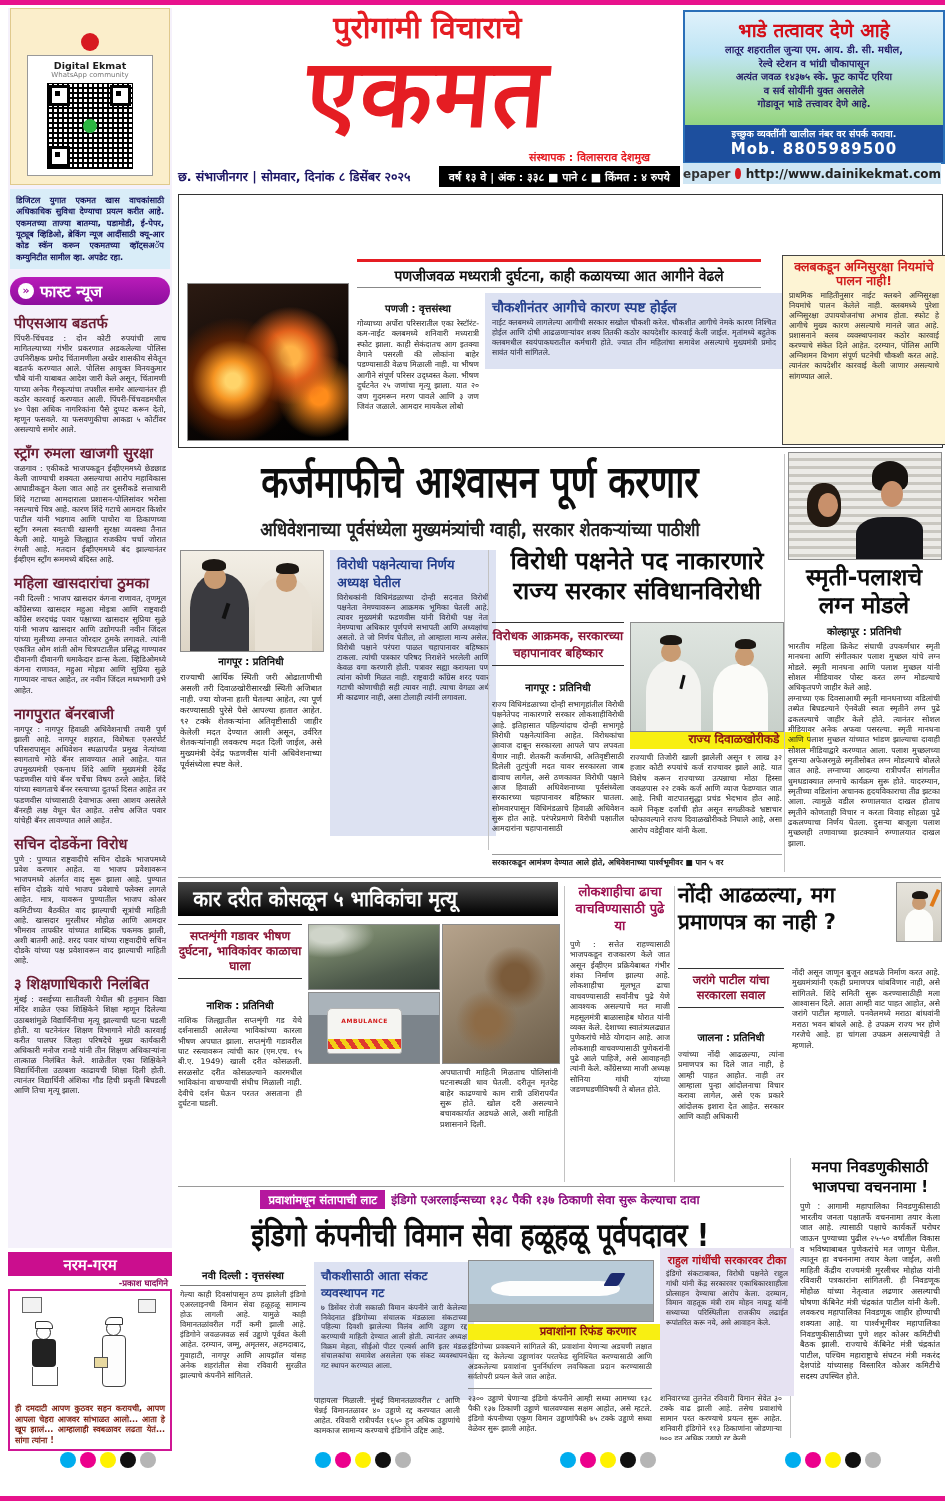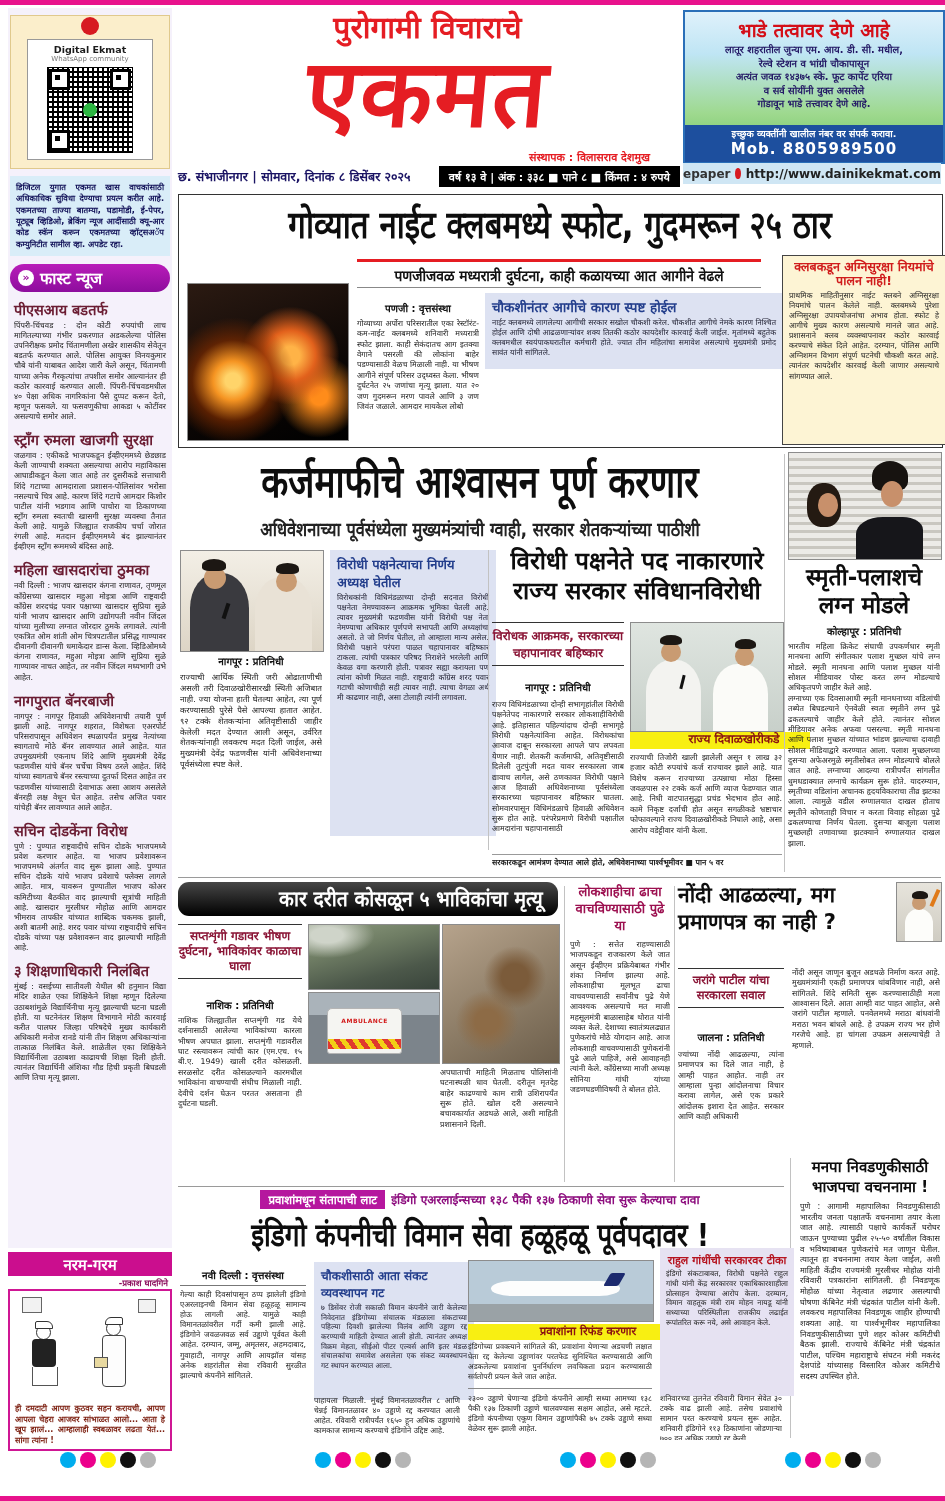--- a/index.html
+++ b/index.html
@@ -9,21 +9,21 @@
   .b{font-weight:bold;}
   .ctr{text-align:center;}
   .cnd{white-space:nowrap;display:block;transform-origin:50% 50%;}
   .bodytxt{font-size:7.8px;line-height:1.33;text-align:justify;overflow:hidden;color:#1b1b1b;}
   .byline{font-weight:bold;font-size:10px;text-align:center;color:#111;}
   .vr{position:absolute;width:0;border-left:1px solid #c2c2c2;}
   .hrule{position:absolute;height:0;border-top:1px solid #9a9a9a;}
   .stripe{position:absolute;left:0;width:945px;height:5px;background:#e8128c;}
   
   #sidebar{left:8px;top:8px;width:164px;height:1240px;background:#f5f1fb;overflow:hidden;}
-  .digibox{position:relative;margin:7px 2px;background:#fbeecb;border:1px solid #e0c98d;padding:1px 8px 8px;}
+  .digibox{position:relative;margin:0 2px;background:#fbeecb;border:1px solid #e0c98d;padding:24px 8px 8px;}
   .qrcard{background:#fff;border:1px solid #999;margin:4px 8px 0;padding:4px 4px 6px;text-align:center;}
   .qr{position:relative;width:86px;height:86px;margin:4px auto 0;background:#fff;
       background-image:repeating-linear-gradient(90deg,#000 0 2px,transparent 2px 5px),
                        repeating-linear-gradient(0deg,#000 0 2px,transparent 2px 5px);}
   .qe{position:absolute;width:15px;height:15px;border:3px solid #000;background:#fff;}
   .qi{position:absolute;left:3px;top:3px;width:5px;height:5px;background:#000;display:block;}
   .roundel{width:18px;height:18px;border-radius:50%;background:#d71a21;margin:0 auto 2px;}
   .digiblurb{margin:4px 2px 0;background:#d9edf8;padding:6px 6px;font-size:8.2px;line-height:1.38;text-align:justify;color:#14145a;font-weight:bold;}
   .fnhead{display:flex;align-items:center;gap:6px;margin:8px 2px 4px;background:linear-gradient(180deg,#b91cb9,#8d0d9d);
           border-radius:14px;padding:3px 8px;color:#fff;font-size:16px;font-weight:bold;}
@@ -82,21 +82,21 @@
   .fig{position:absolute;bottom:0;border-radius:45% 45% 0 0;}
   .fighead{position:absolute;border-radius:50%;background:#c99b72;}
   .fighair{position:absolute;border-radius:50% 50% 30% 30%;background:#1c1713;}
   .van{position:absolute;left:14%;top:22%;width:56%;height:62%;background:#f5f5f2;border-radius:5px 5px 3px 3px;border:1px solid #b5b5b5;}
   .vanstripe{position:absolute;left:0;right:0;bottom:4px;height:10px;background:repeating-linear-gradient(55deg,#e0392f 0 5px,#f2cf16 5px 10px);}
   .vantext{position:absolute;left:0;right:0;top:18%;text-align:center;font-size:6px;font-weight:bold;color:#d21a1a;letter-spacing:.5px;}
   .plane{position:absolute;left:12%;top:34%;width:70%;height:24%;background:#fdfdfd;border-radius:50px/18px;}
   .ptail{position:absolute;right:-2%;top:-60%;width:12%;height:90%;background:#1c2a6e;transform:skewX(-30deg);border-radius:2px;}
   .yellowcap{background:#f8ef12;color:#8a1111;font-weight:bold;font-size:12px;text-align:center;line-height:1.25;overflow:hidden;padding-left:28px;}
   .rulebox{border-top:1.5px solid #333;border-bottom:1.5px solid #333;color:#8a1536;font-weight:bold;text-align:center;}
-  .carband{background:linear-gradient(#474747,#000);color:#fff;text-align:right;border-radius:11px;}
+  .carband{background:linear-gradient(#474747,#000);color:#fff;text-align:left;}
   .kickwrap{display:flex;justify-content:center;align-items:center;gap:6px;}
   .kicklabel{background:#b5179e;color:#fff;font-size:11.5px;font-weight:bold;padding:2px 8px;}
   .kicktext{color:#8d0d7e;font-size:12px;font-weight:bold;white-space:nowrap;}
   .lavbox{background:#e6e2f2;padding:4px 6px;overflow:hidden;}
   .lavbox h4{margin:0 0 2px;font-size:11px;color:#b5131f;text-align:center;}
   .lavbox p{margin:0;font-size:7.4px;line-height:1.32;text-align:justify;}
   .dots{position:absolute;top:1452px;display:flex;gap:4px;}
   .dot{width:16px;height:16px;border-radius:50%;}
   .d1{background:#00adee}.d2{background:#ec008c}.d3{background:#fff100}.d4{background:#111}.d5{background:#b5b5b5}
 </style>
@@ -204,23 +204,20 @@
     <span class="reddot"></span>
     <span class="b" style="color:#222">http://www.dainikekmat.com</span>
   </div>
 
   <div class="abs" id="datestrip">
     <span class="dateline">छ. संभाजीनगर | सोमवार, दिनांक ८ डिसेंबर २०२५</span>
     <span class="issuebox">वर्ष १३ वे | अंक : ३३८ ■ पाने ८ ■ किंमत : ४ रुपये</span>
   </div>
 
   <div class="abs" id="leadbox">
-    <div class="abs" style="left:6px;top:2px;width:750px">
-      <span class="cnd leadhead b ctr" style="transform:scaleX(.82)">गोव्यात नाईट क्लबमध्ये स्फोट, गुदमरून २५ ठार</span>
-    </div>
     <div class="ph ph-fire" style="left:8px;top:88px;width:160px;height:156px"></div>
     <div class="abs subhead" style="left:178px;top:64px;width:404px">
       <span class="cnd" style="transform:scaleX(.92)">पणजीजवळ मध्यरात्री दुर्घटना, काही कळायच्या आत आगीने वेढले</span>
     </div>
     <div class="abs byline" style="left:178px;top:106px;width:122px">पणजी : वृत्तसंस्था</div>
     <div class="abs bodytxt" style="left:178px;top:124px;width:122px;height:120px">गोव्याच्या अर्पोरा परिसरातील एका रेस्टॉरंट-कम-नाईट क्लबमध्ये शनिवारी मध्यरात्री स्फोट झाला. काही सेकंदातच आग इतक्या वेगाने पसरली की लोकांना बाहेर पडण्यासाठी वेळच मिळाली नाही. या भीषण आगीने संपूर्ण परिसर उद्ध्वस्त केला. भीषण दुर्घटनेत २५ जणांचा मृत्यू झाला. यात २० जण गुदमरून मरण पावले आणि ३ जण जिवंत जळाले. आमदार मायकेल लोबो</div>
     <div class="abs bluebox" style="left:306px;top:98px;width:284px;height:66px">
       <h4>चौकशीनंतर आगीचे कारण स्पष्ट होईल</h4>
       <p>नाईट क्लबमध्ये लागलेल्या आगीची सरकार सखोल चौकशी करेल. चौकशीत आगीचे नेमके कारण निश्चित होईल आणि दोषी आढळणाऱ्यांवर शक्य तितकी कठोर कायदेशीर कारवाई केली जाईल. मृतांमध्ये बहुतेक क्लबमधील स्वयंपाकघरातील कर्मचारी होते. ज्यात तीन महिलांचा समावेश असल्याचे मुख्यमंत्री प्रमोद सावंत यांनी सांगितले.</p>
     </div>

